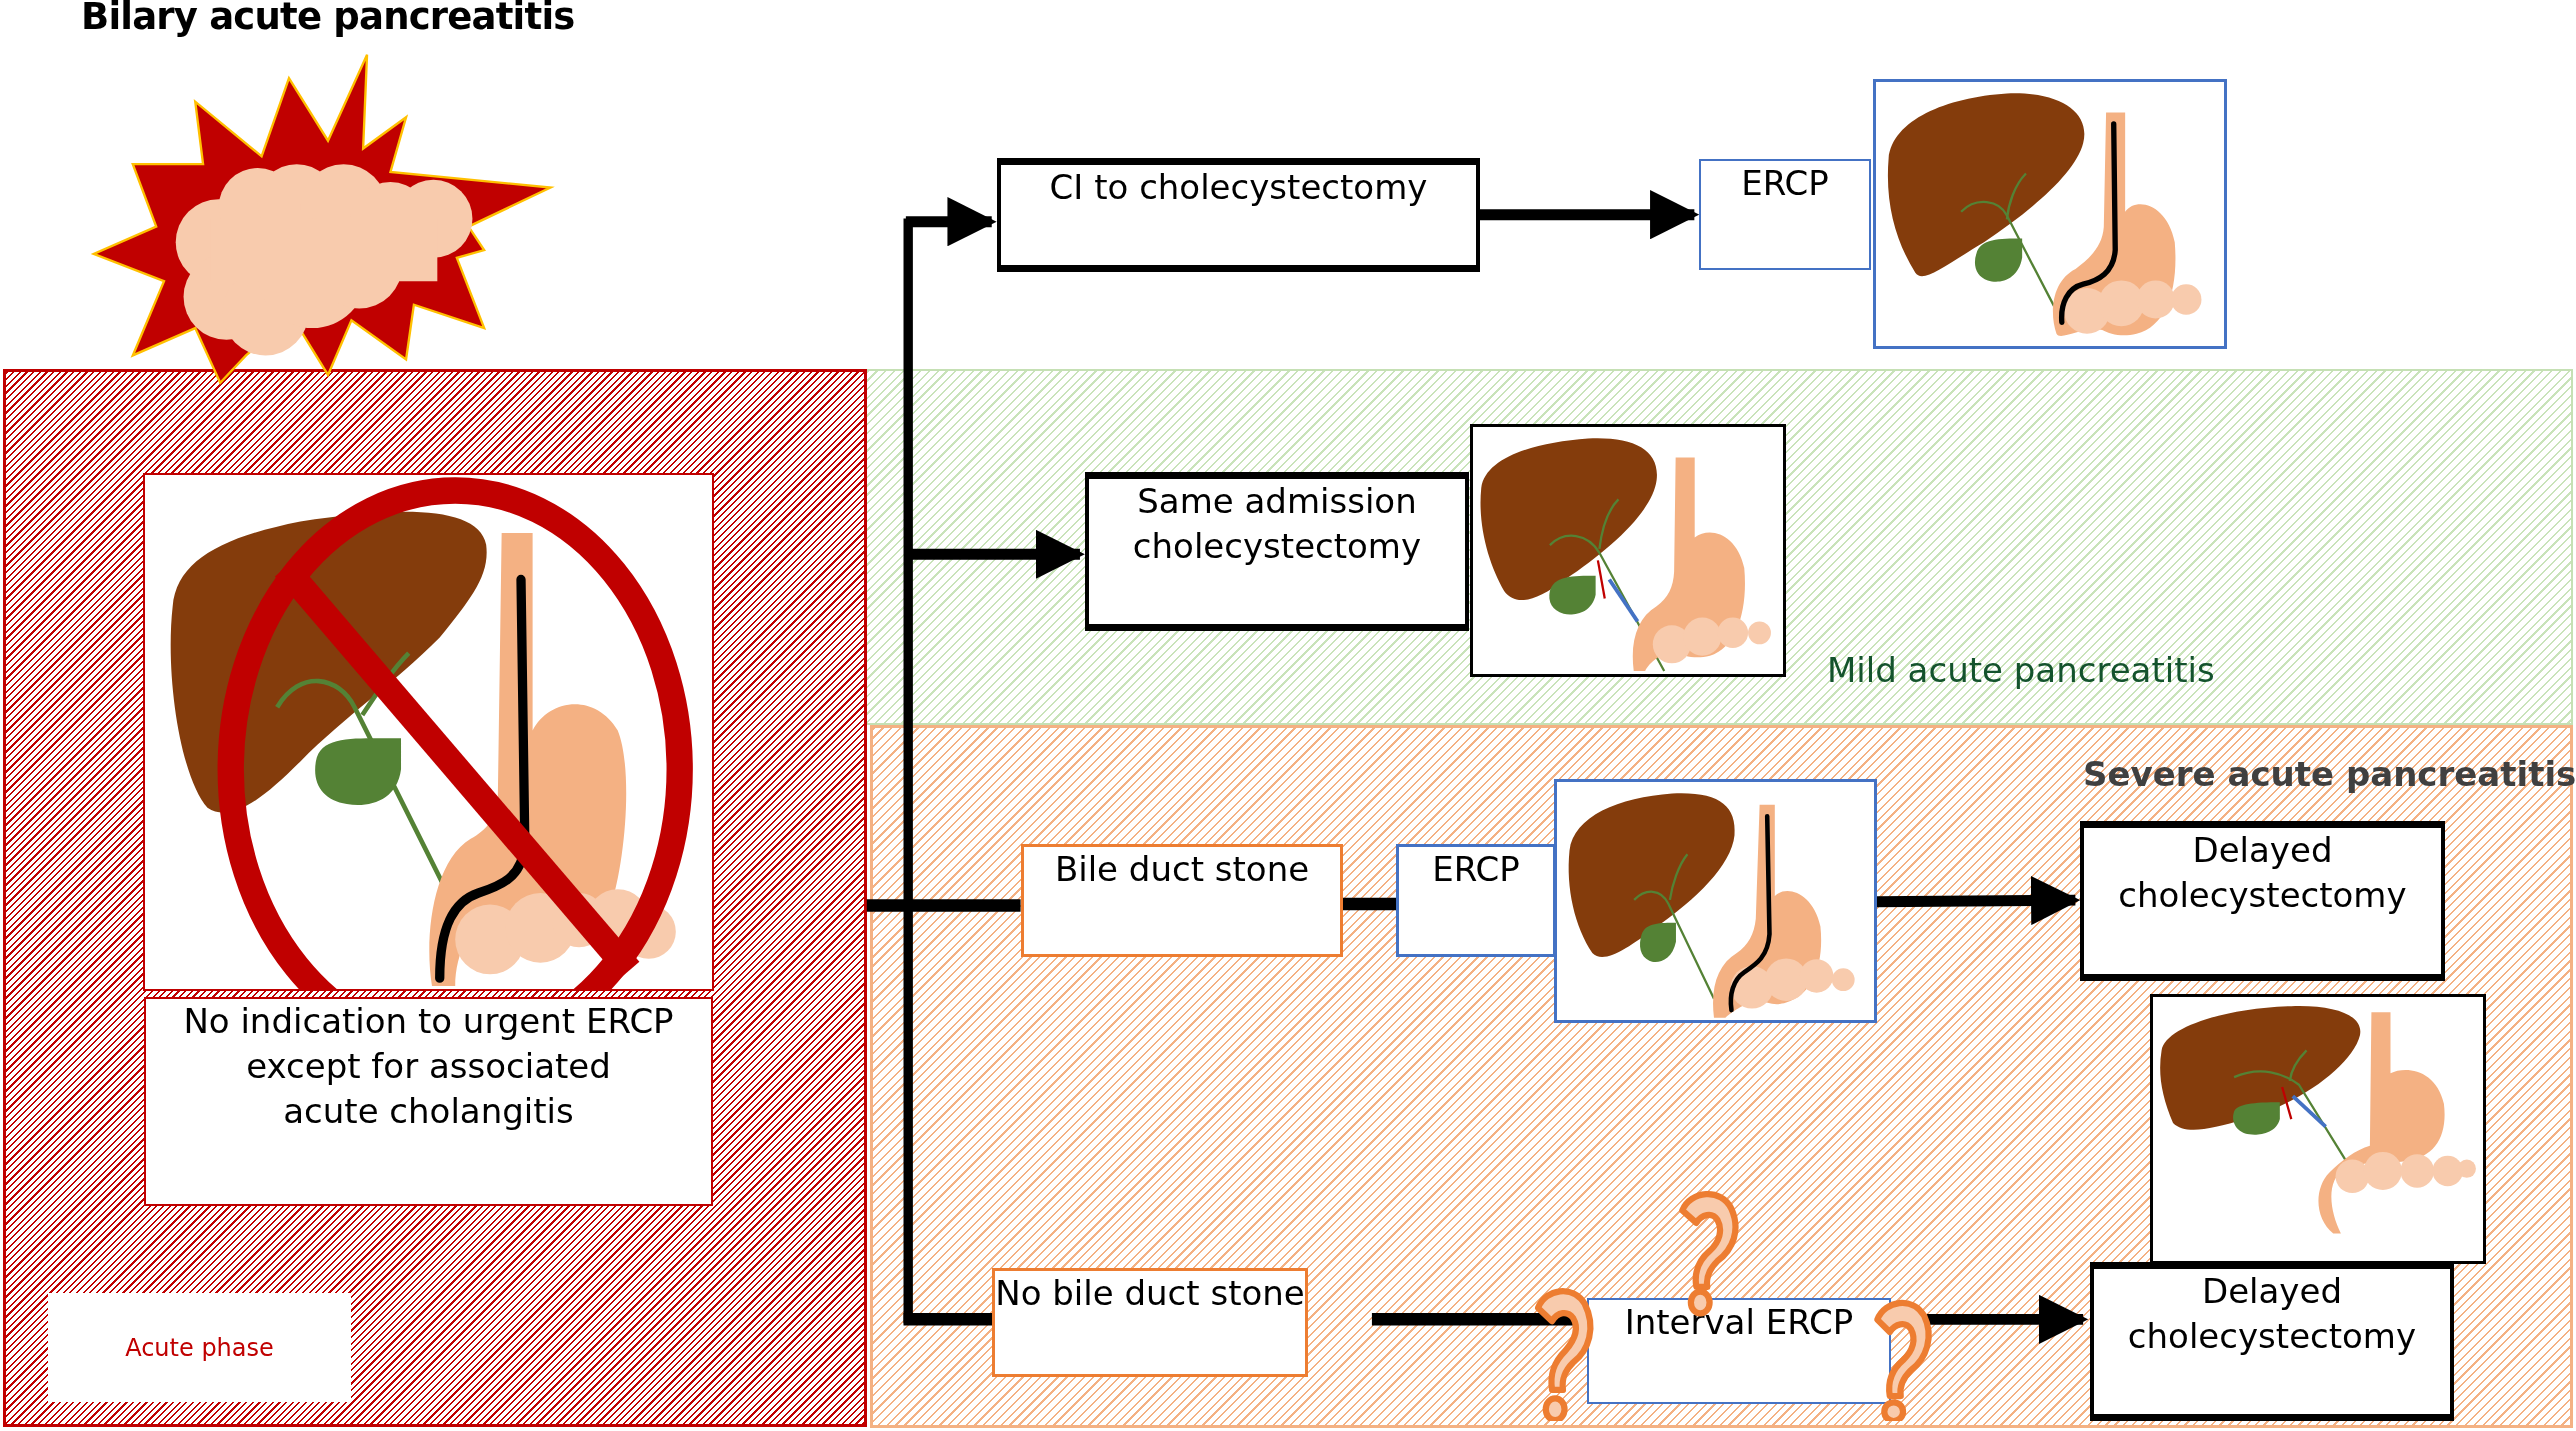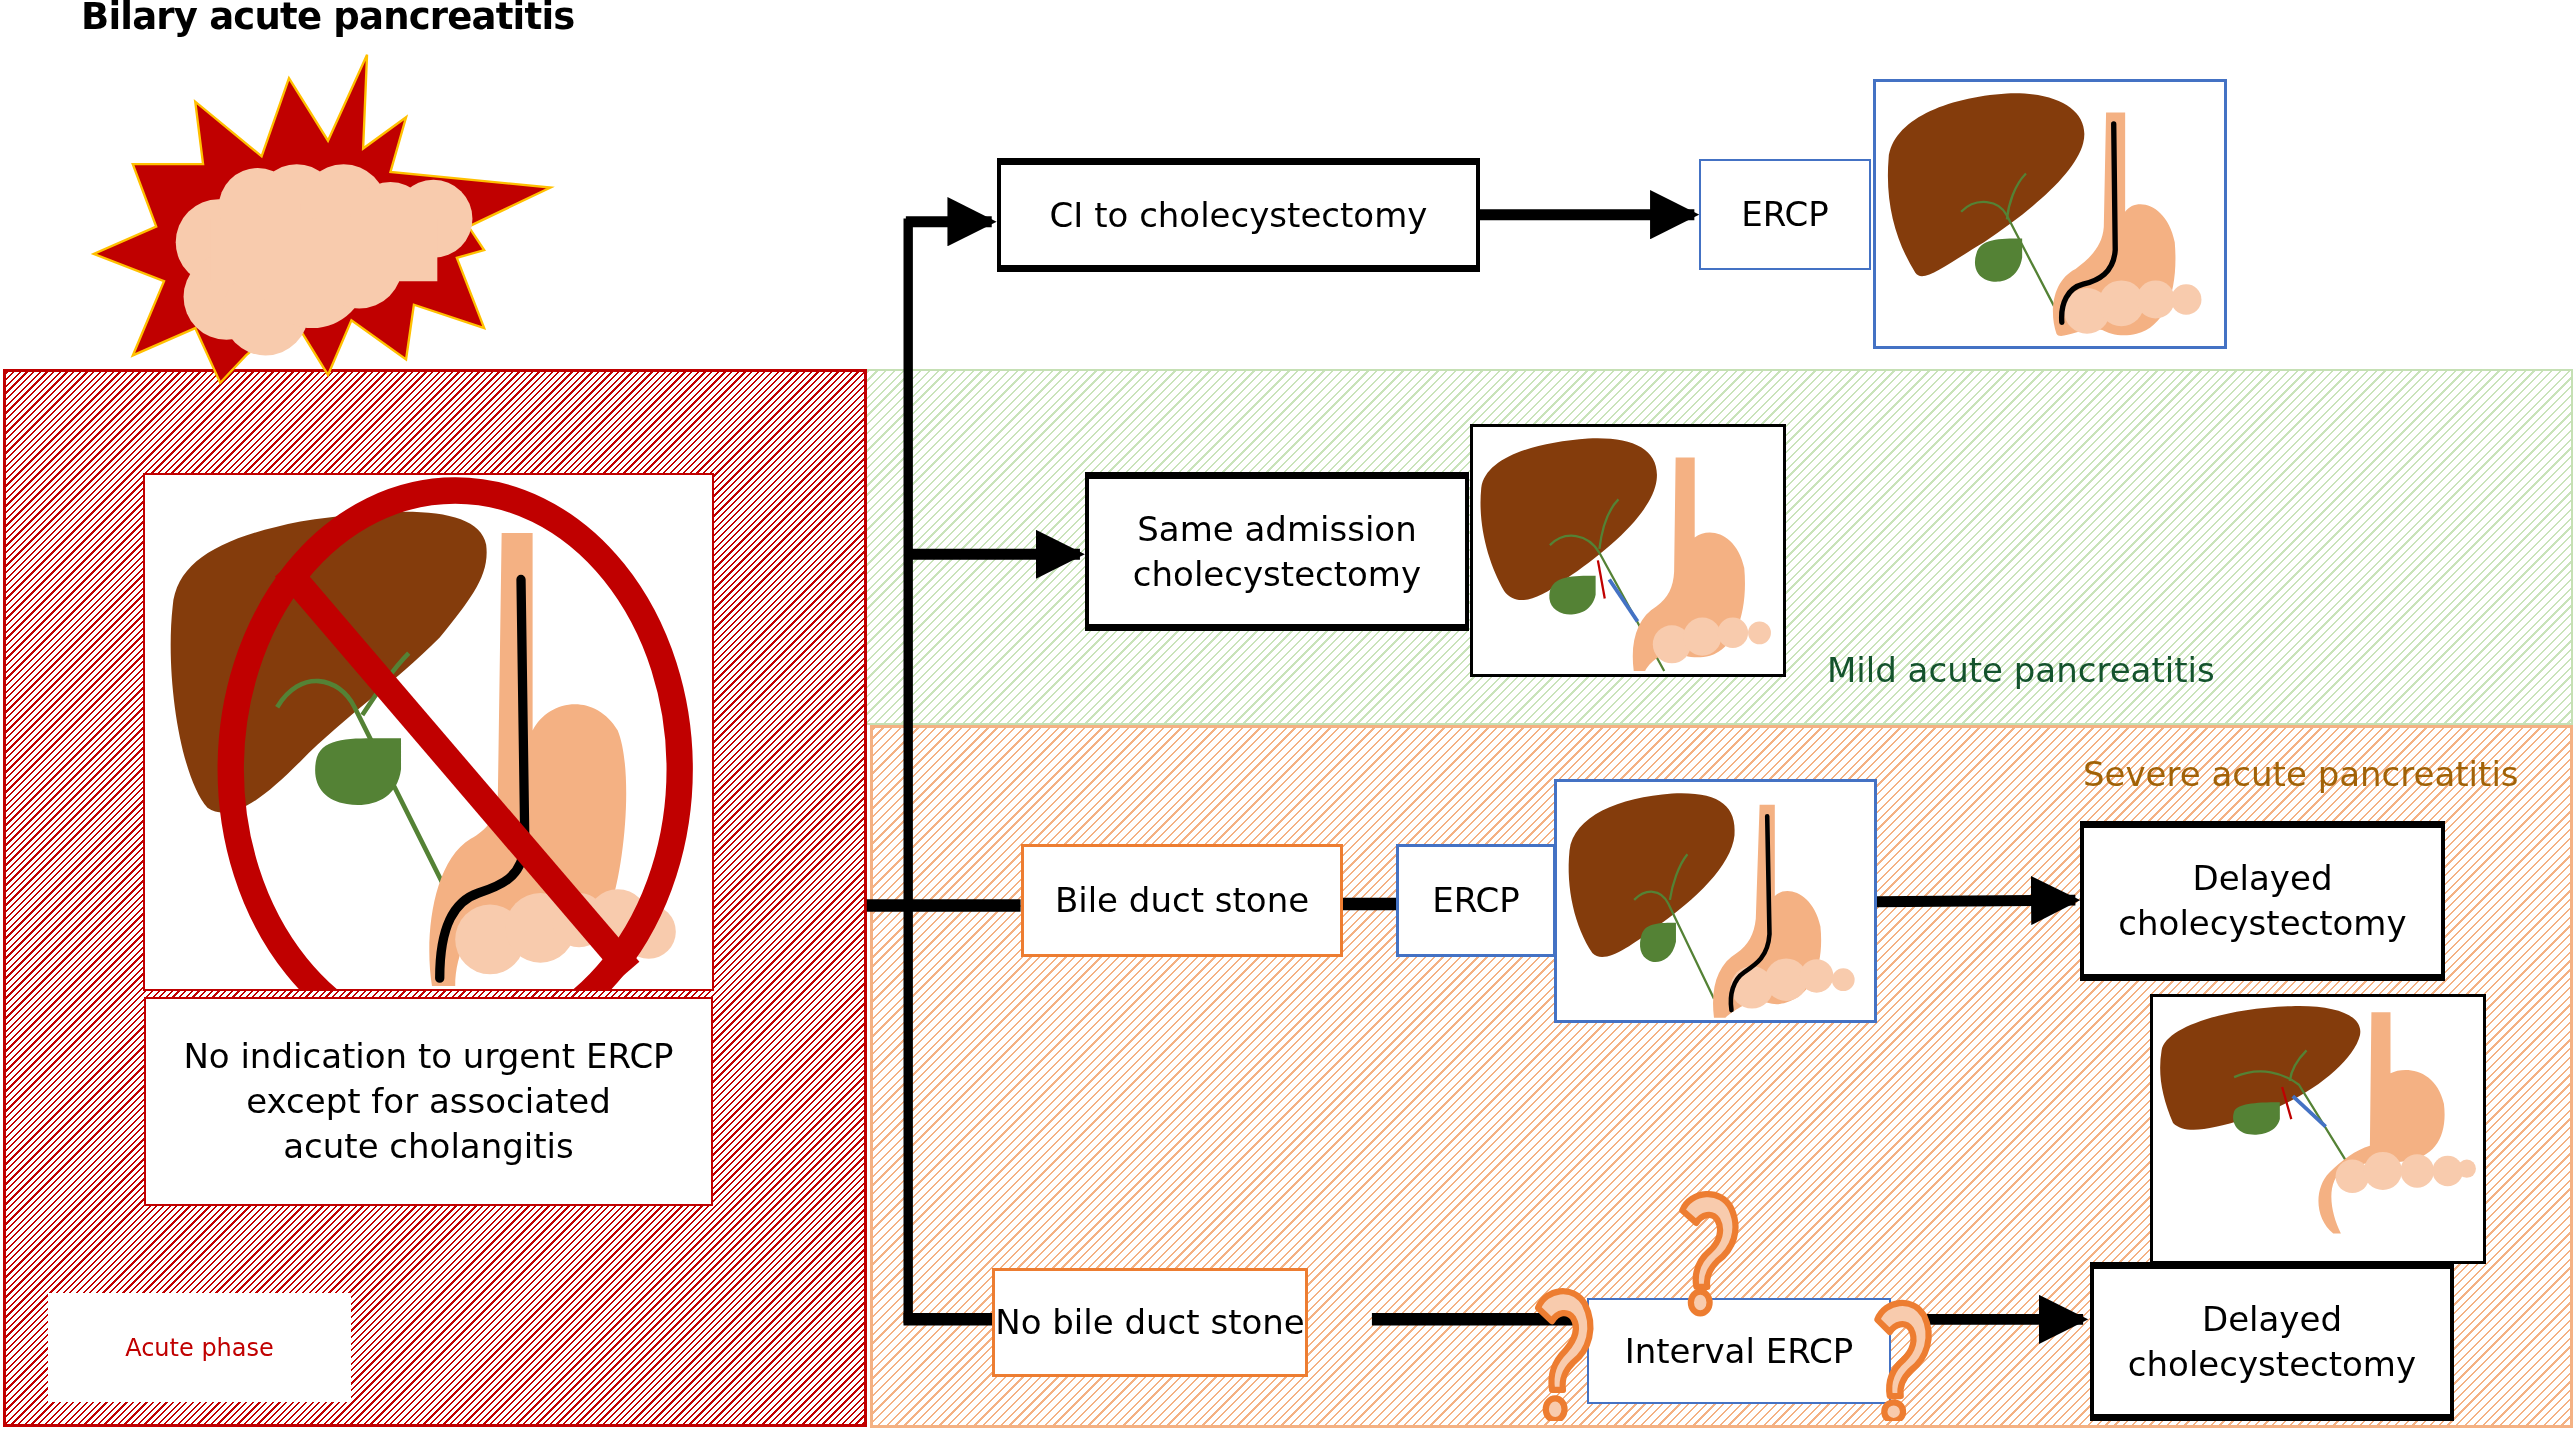--- a/index.html
+++ b/index.html
@@ -10,30 +10,30 @@
            font-family: "DejaVu Sans", sans-serif; white-space: nowrap; }
   .region-red { left: 3.1px; top: 369px; width: 864px; height: 1058px;
     border: 3.1px solid #c00000;
     background: repeating-linear-gradient(135deg, #c00000 0 1.6px, #ffffff 1.6px 4.7px); }
   .region-green { left: 867px; top: 369px; width: 1706px; height: 356px;
     border: 2.3px solid #c5e0b4; border-left: none;
     background: repeating-linear-gradient(135deg, #c9e3ba 0 1.6px, #ffffff 1.6px 6.2px); }
   .region-orange { left: 870px; top: 725px; width: 1703px; height: 703px;
     border: 3.1px solid #f4b183;
     background: repeating-linear-gradient(135deg, #f4b183 0 1.6px, #ffffff 1.6px 6.2px); }
-  .box { background: #fff; display: flex; align-items: center; justify-content: center;
+  .box { background: #fff; display: flex; align-items: flex-start; justify-content: center;
          text-align: center; font-size: 34px; line-height: 1.32; }
   .b-black { border: 4.7px solid #000; border-top-width: 7px; border-bottom-width: 7px; }
   .b-blue { border: 2.3px solid #4472c4; }
   .b-orange { border: 3.1px solid #ed7d31; }
   .b-red { border: 2.3px solid #c00000; }
   .img-box { background: #fff; }
   .img-box svg { width: 100%; height: 100%; display: block; }
   .label-mild { left: 1827px; top: 650px; font-size: 34px; color: #14532d; white-space: nowrap; }
-  .label-severe { left: 2083px; top: 754px; font-size: 34px; color: #a16207; white-space: nowrap; }
+  .label-severe { left: 2083px; top: 754px; font-size: 34px; color: #404040; white-space: nowrap; font-weight: bold; }
   .acute-phase { left: 48px; top: 1293px; width: 303px; height: 109px; background: #fff;
     font-size: 24px; color: #c00000; display: flex; align-items: center; justify-content: center; }
   svg.overlay { position: absolute; left: 0; top: 0; pointer-events: none; }
 </style>
 </head>
 <body>
 
 <div class="abs region-green"></div>
 <div class="abs region-orange"></div>
 <div class="abs region-red"></div>

